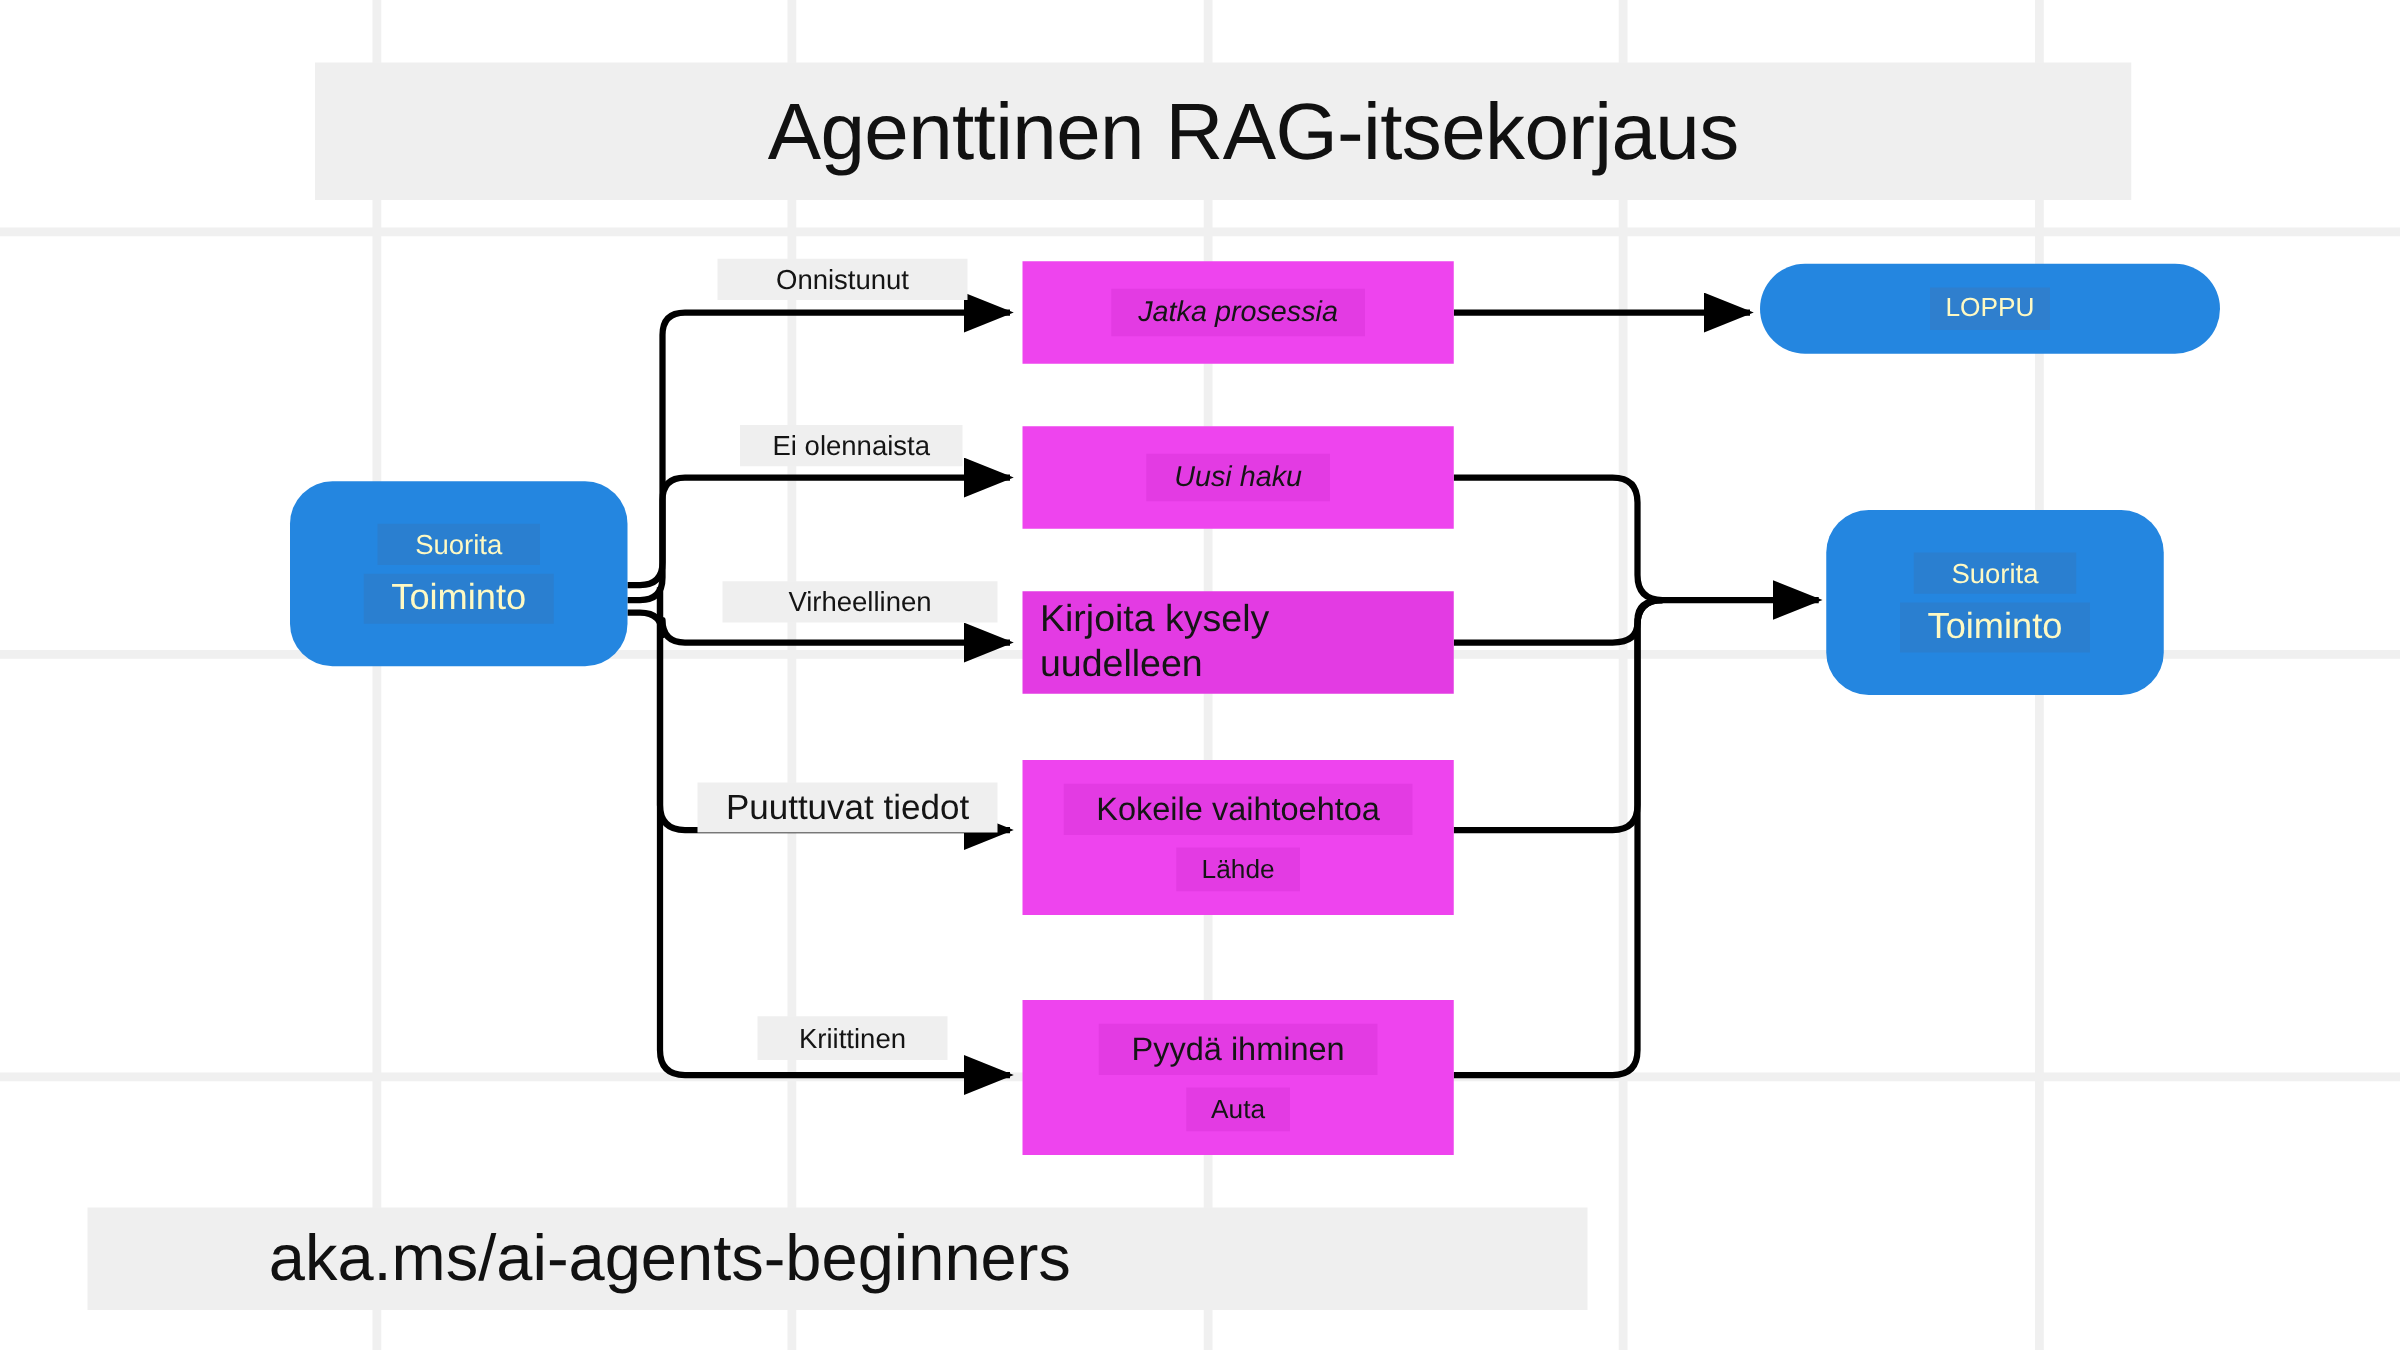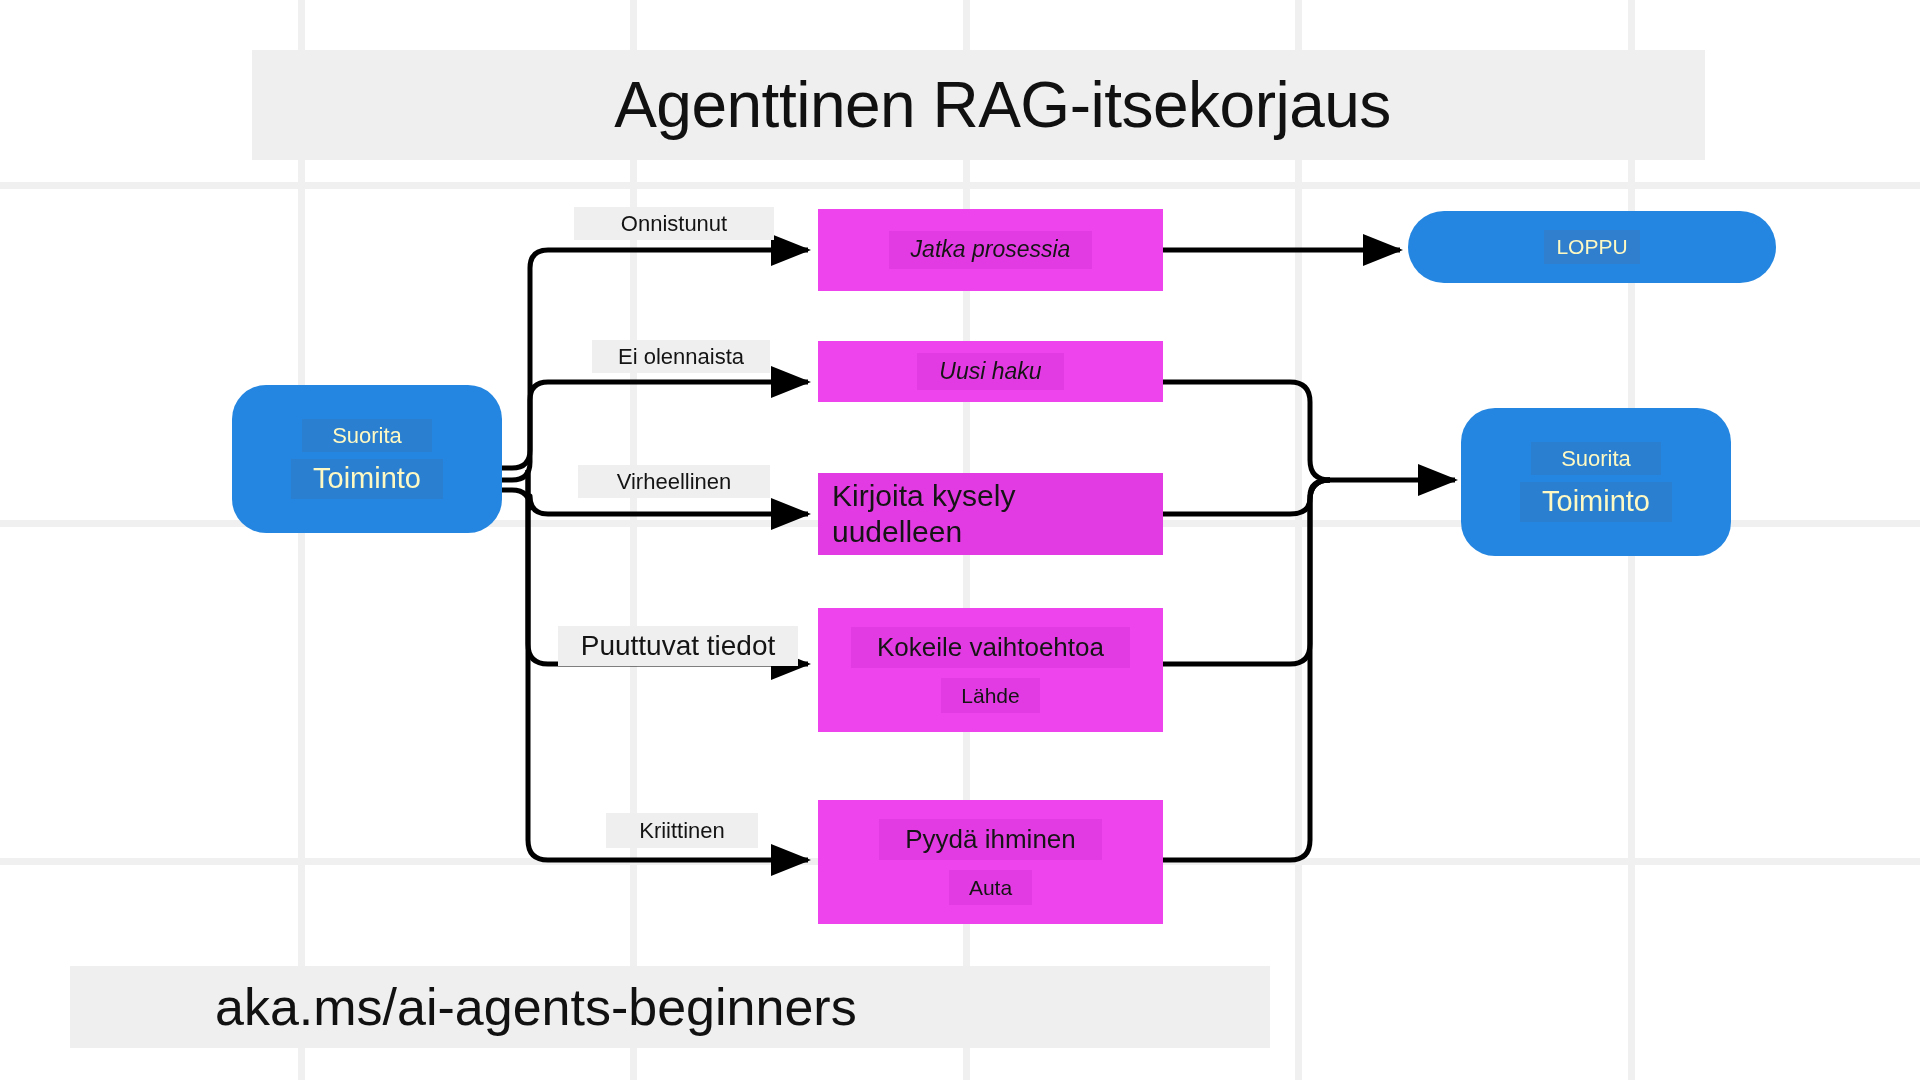--- a/index.html
+++ b/index.html
@@ -129,21 +129,21 @@
 
   <div class="node blue-node rounded-rect" style="left:232px;top:385px;width:270px;height:148px;">
     <span class="line1">Suorita</span>
     <span class="line2">Toiminto</span>
   </div>
 
   <div class="node magenta-node" style="left:818px;top:209px;width:345px;height:82px;">
     <span class="mline m-mid">Jatka prosessia</span>
   </div>
 
-  <div class="node magenta-node" style="left:818px;top:341px;width:345px;height:61px;">
+  <div class="node magenta-node" style="left:818px;top:341px;width:345px;height:82px;">
     <span class="mline m-mid">Uusi haku</span>
   </div>
 
   <div class="node magenta-node" style="left:818px;top:473px;width:345px;height:82px;">
     <span class="mline" style="font-size:30px;padding:5px 14px;">Kirjoita kysely uudelleen</span>
   </div>
 
   <div class="node magenta-node" style="left:818px;top:608px;width:345px;height:124px;">
     <span class="mline m-big">Kokeile vaihtoehtoa</span>
     <span class="mline m-small">Lähde</span>
@@ -164,21 +164,21 @@
   </div>
 
   <div class="edge-label lbl-sm" style="left:574px;top:207px;width:200px;height:33px;">
     <span>Onnistunut</span>
   </div>
 
   <div class="edge-label lbl-sm" style="left:592px;top:340px;width:178px;height:33px;">
     <span>Ei olennaista</span>
   </div>
 
-  <div class="edge-label lbl-sm" style="left:578px;top:465px;width:192px;height:33px;">
+  <div class="edge-label lbl-sm" style="left:578px;top:465px;width:220px;height:33px;">
     <span>Virheellinen</span>
   </div>
 
   <div class="edge-label lbl-lg" style="left:558px;top:626px;width:240px;height:40px;">
     <span>Puuttuvat tiedot</span>
   </div>
 
   <div class="edge-label lbl-sm" style="left:606px;top:813px;width:152px;height:35px;">
     <span>Kriittinen</span>
   </div>

